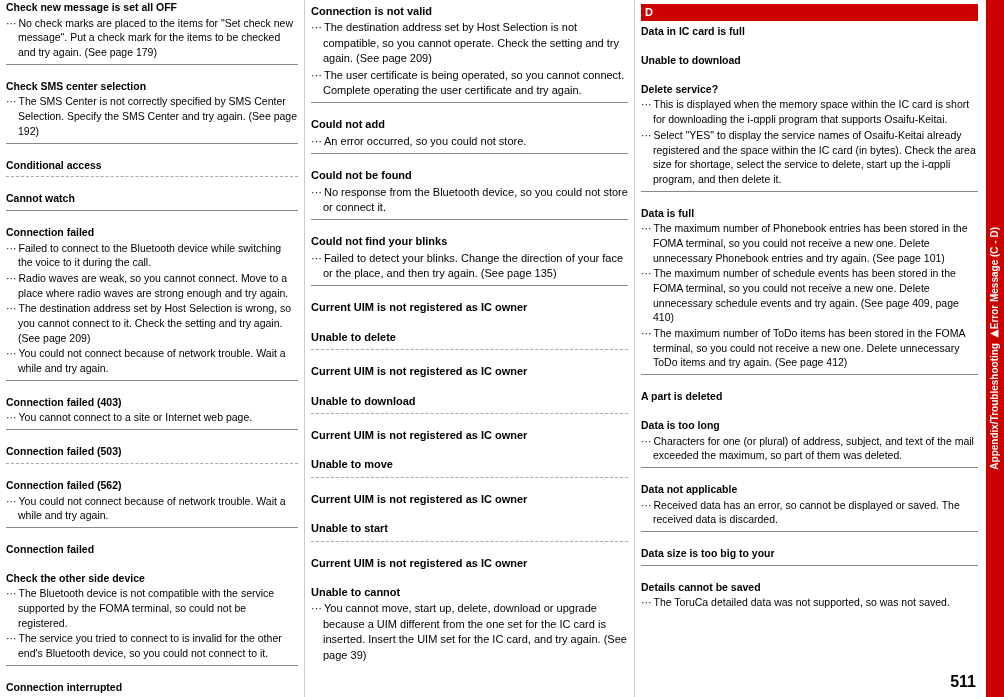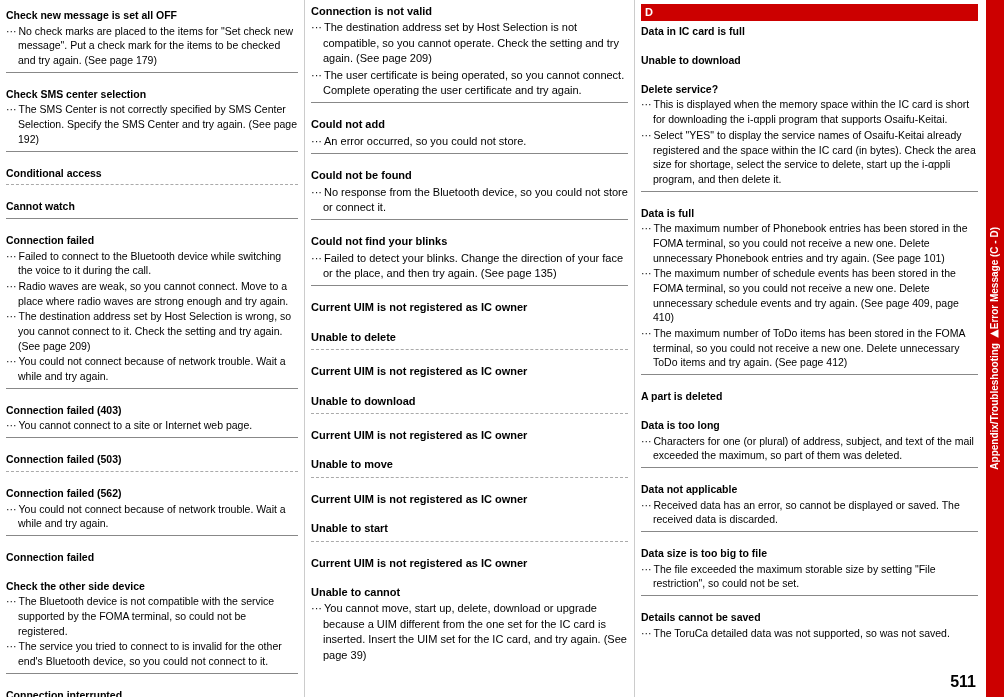--- a/index.html
+++ b/index.html
@@ -18,21 +18,21 @@
       display: flex;
       flex-direction: row;
       width: 100%;
       height: 100%;
     }
 
     
     .col-left {
       width: 305px;
       border-right: 1px solid #ccc;
-      padding: 8px 6px;
+      padding: 0 6px;
       font-size: 10.5px;
       line-height: 1.4;
       overflow: hidden;
     }
 
     
     .col-mid {
       width: 330px;
       border-right: 1px solid #ccc;
       padding: 4px 6px;
@@ -219,22 +219,21 @@
           <p class="bullet-item">The maximum number of schedule events has been stored in the FOMA terminal, so you could not receive a new one. Delete unnecessary schedule events and try again. (See page 409, page 410)</p>
           <p class="bullet-item">The maximum number of ToDo items has been stored in the FOMA terminal, so you could not receive a new one. Delete unnecessary ToDo items and try again. (See page 412)</p>
           <div class="solid-divider"></div>
           <div class="section-header">A part is deleted</div>
           <div class="section-header">Data is too long</div>
           <p class="bullet-item">Characters for one (or plural) of address, subject, and text of the mail exceeded the maximum, so part of them was deleted.</p>
           <div class="solid-divider"></div>
           <div class="section-header">Data not applicable</div>
           <p class="bullet-item">Received data has an error, so cannot be displayed or saved. The received data is discarded.</p>
           <div class="solid-divider"></div>
-          <div class="section-header">Data size is too big to file</div>
-          <p class="bullet-item">The file exceeded the maximum storable size by setting "File restriction", so could not be set.</p>
+          <div class="section-header">Data size is too big to your</div>
           <div class="solid-divider"></div>
           <div class="section-header">Details cannot be saved</div>
           <p class="bullet-item">The ToruCa detailed data was not supported, so was not saved.</p>
         </div>
     </div>
     <div class="side-tab">
       <span class="side-tab-text">Appendix/Troubleshooting ▶Error Message (C - D)</span>
     </div>
     <div class="page-number">511</div>
   </div>

